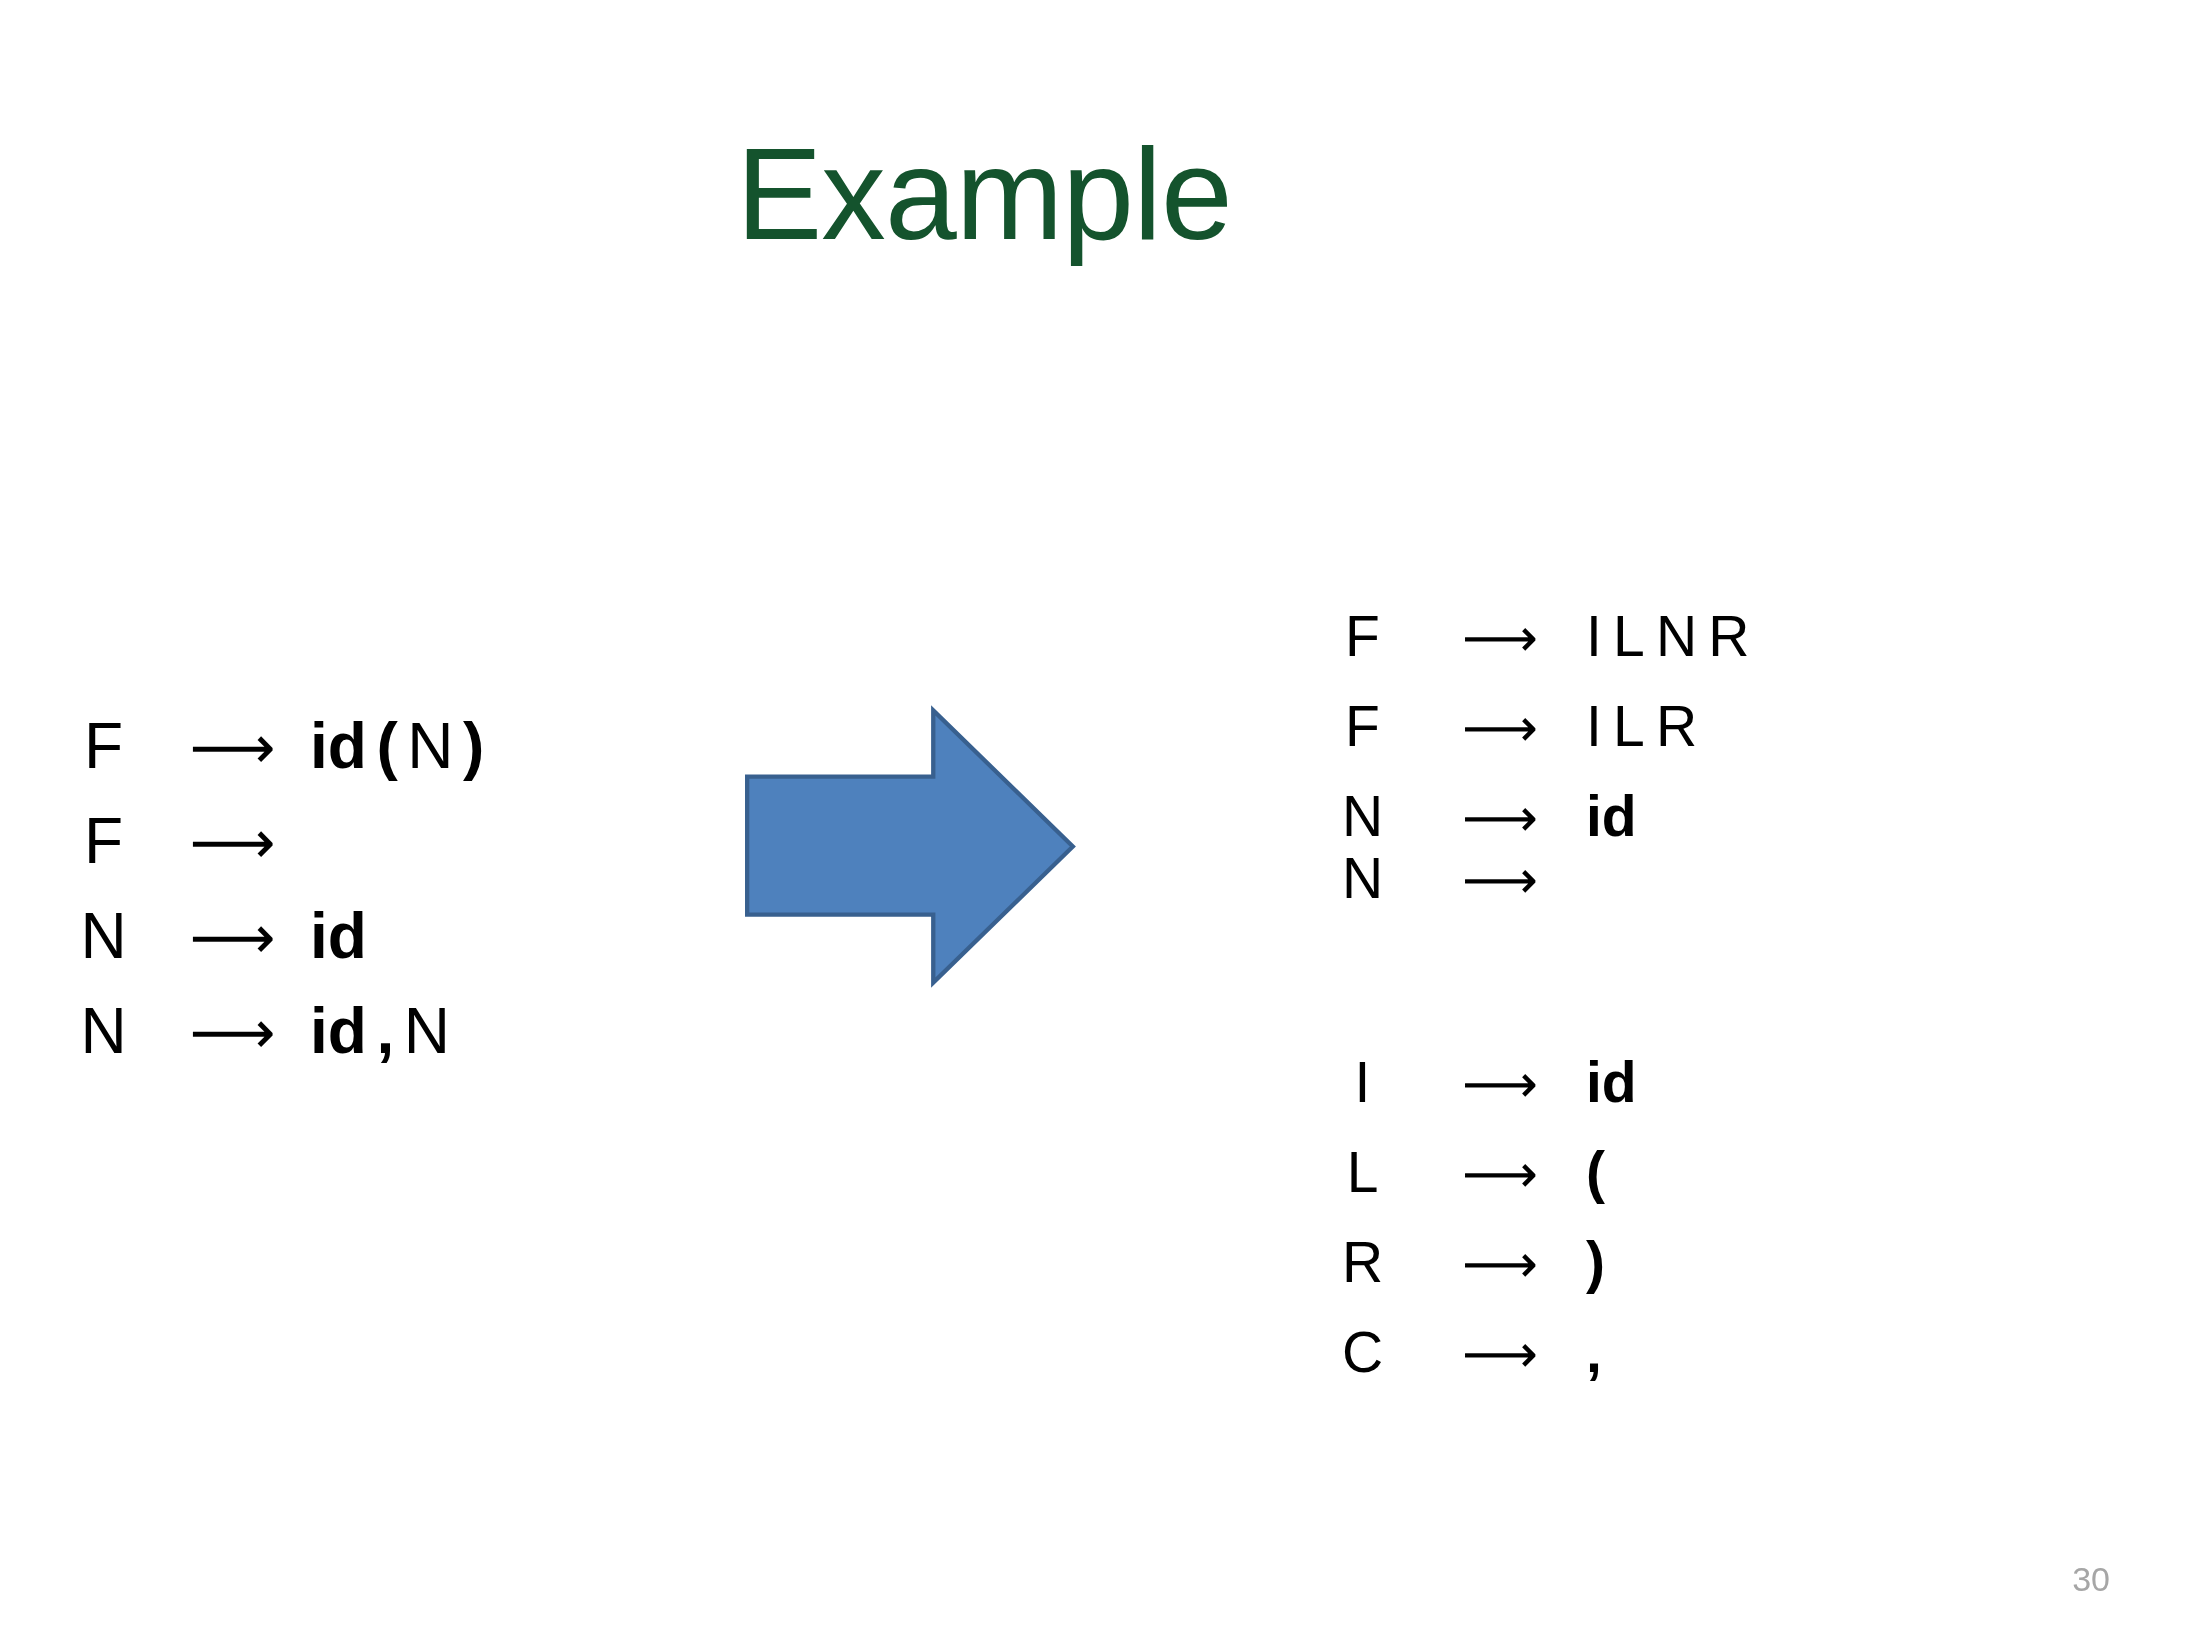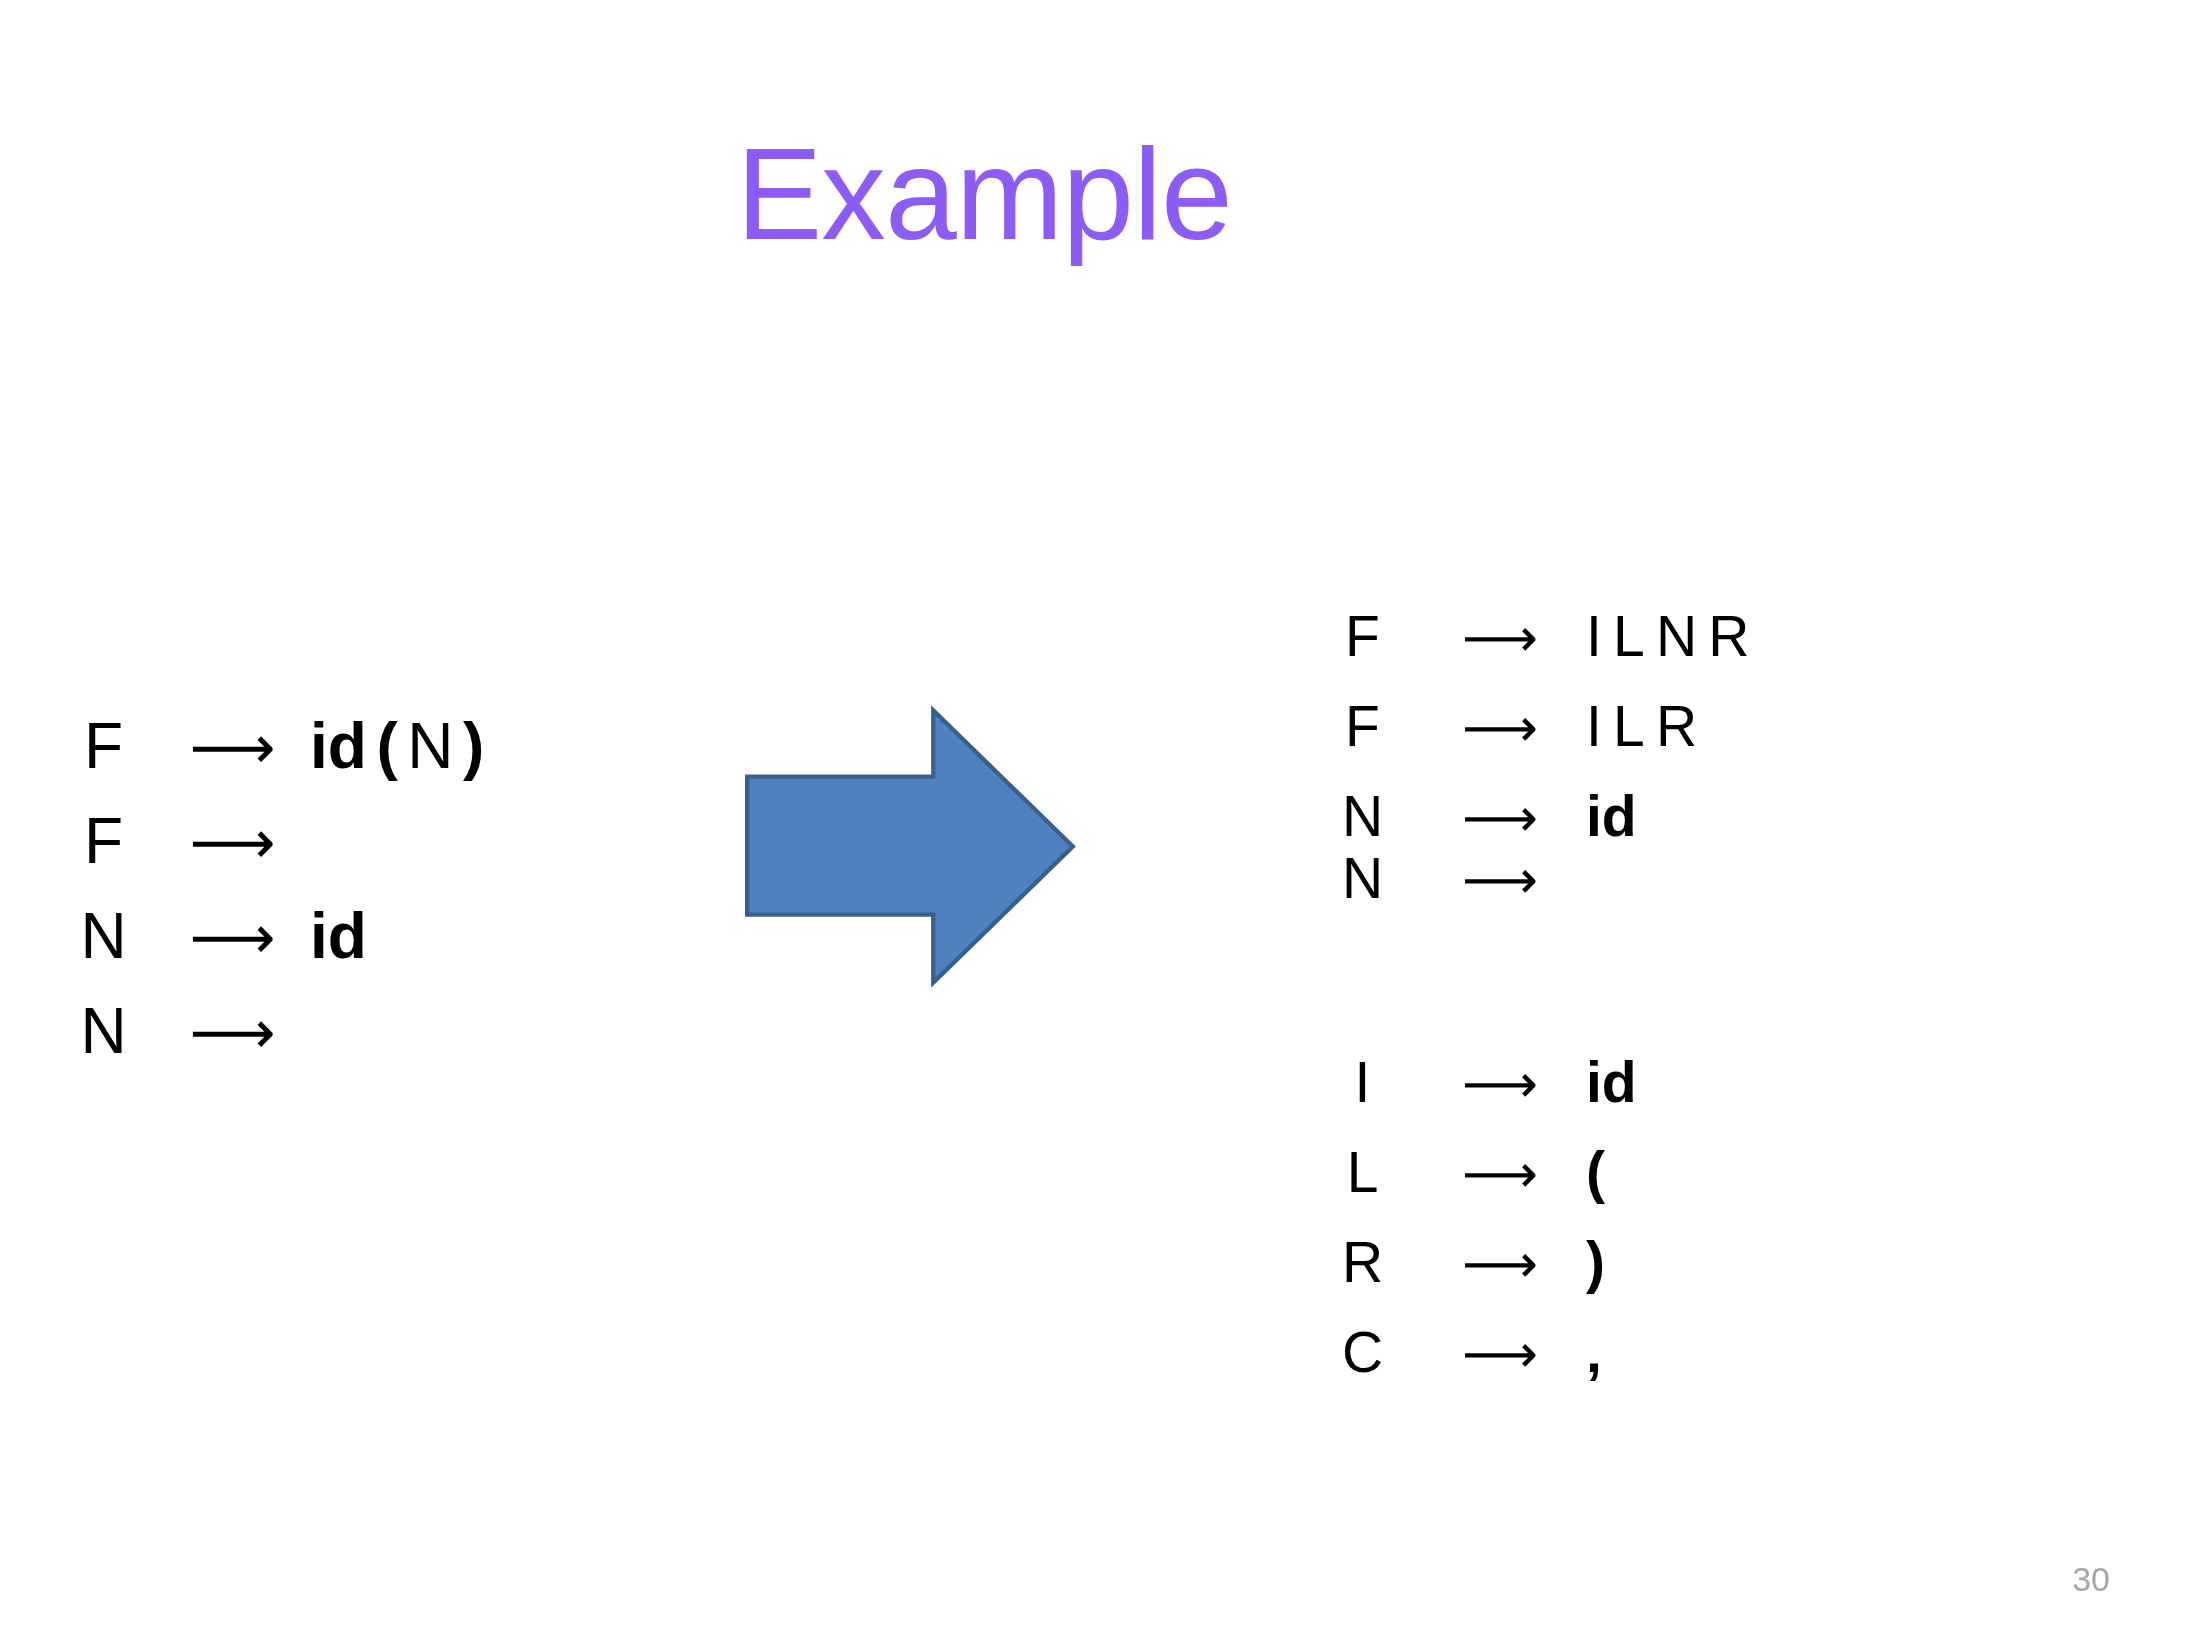--- a/index.html
+++ b/index.html
@@ -20,21 +20,21 @@
   #slide-title {
     position: absolute;
     left: 0;
     top: 127px;
     width: 1968px;
     text-align: center;
     font-size: 129px;
     font-weight: 300;
     line-height: 1.05;
     letter-spacing: -0.9px;
-    color: #8b5cf6;
+    color: #14532d;
     white-space: nowrap;
   }
 
   
   .grammar-block {
     position: absolute;
   }
   .rule-row {
     display: flex;
     align-items: baseline;
@@ -132,20 +132,21 @@
       <span class="rule-arrow">⟶</span>
     </div>
     <div class="rule-row">
       <span class="rule-lhs">N</span>
       <span class="rule-arrow">⟶</span>
       <span class="rule-rhs"><span class="sym term">id</span></span>
     </div>
     <div class="rule-row">
       <span class="rule-lhs">N</span>
       <span class="rule-arrow">⟶</span>
+      <span class="rule-rhs"><span class="sym term">id</span><span class="sym term">,</span><span class="sym nonterm">N</span></span>
     </div>
   </div>
 
 <div id="transform-arrow">
   <svg viewBox="0 0 390 340" preserveAspectRatio="none">
     <polygon points="6,89 222,89 222,12 384,170 222,328 222,249 6,249" fill="#4e81bd" stroke="#38608f" stroke-width="5" stroke-linejoin="miter"></polygon>
   </svg>
 </div>
 
 <div id="grammar-right" class="grammar-block">

